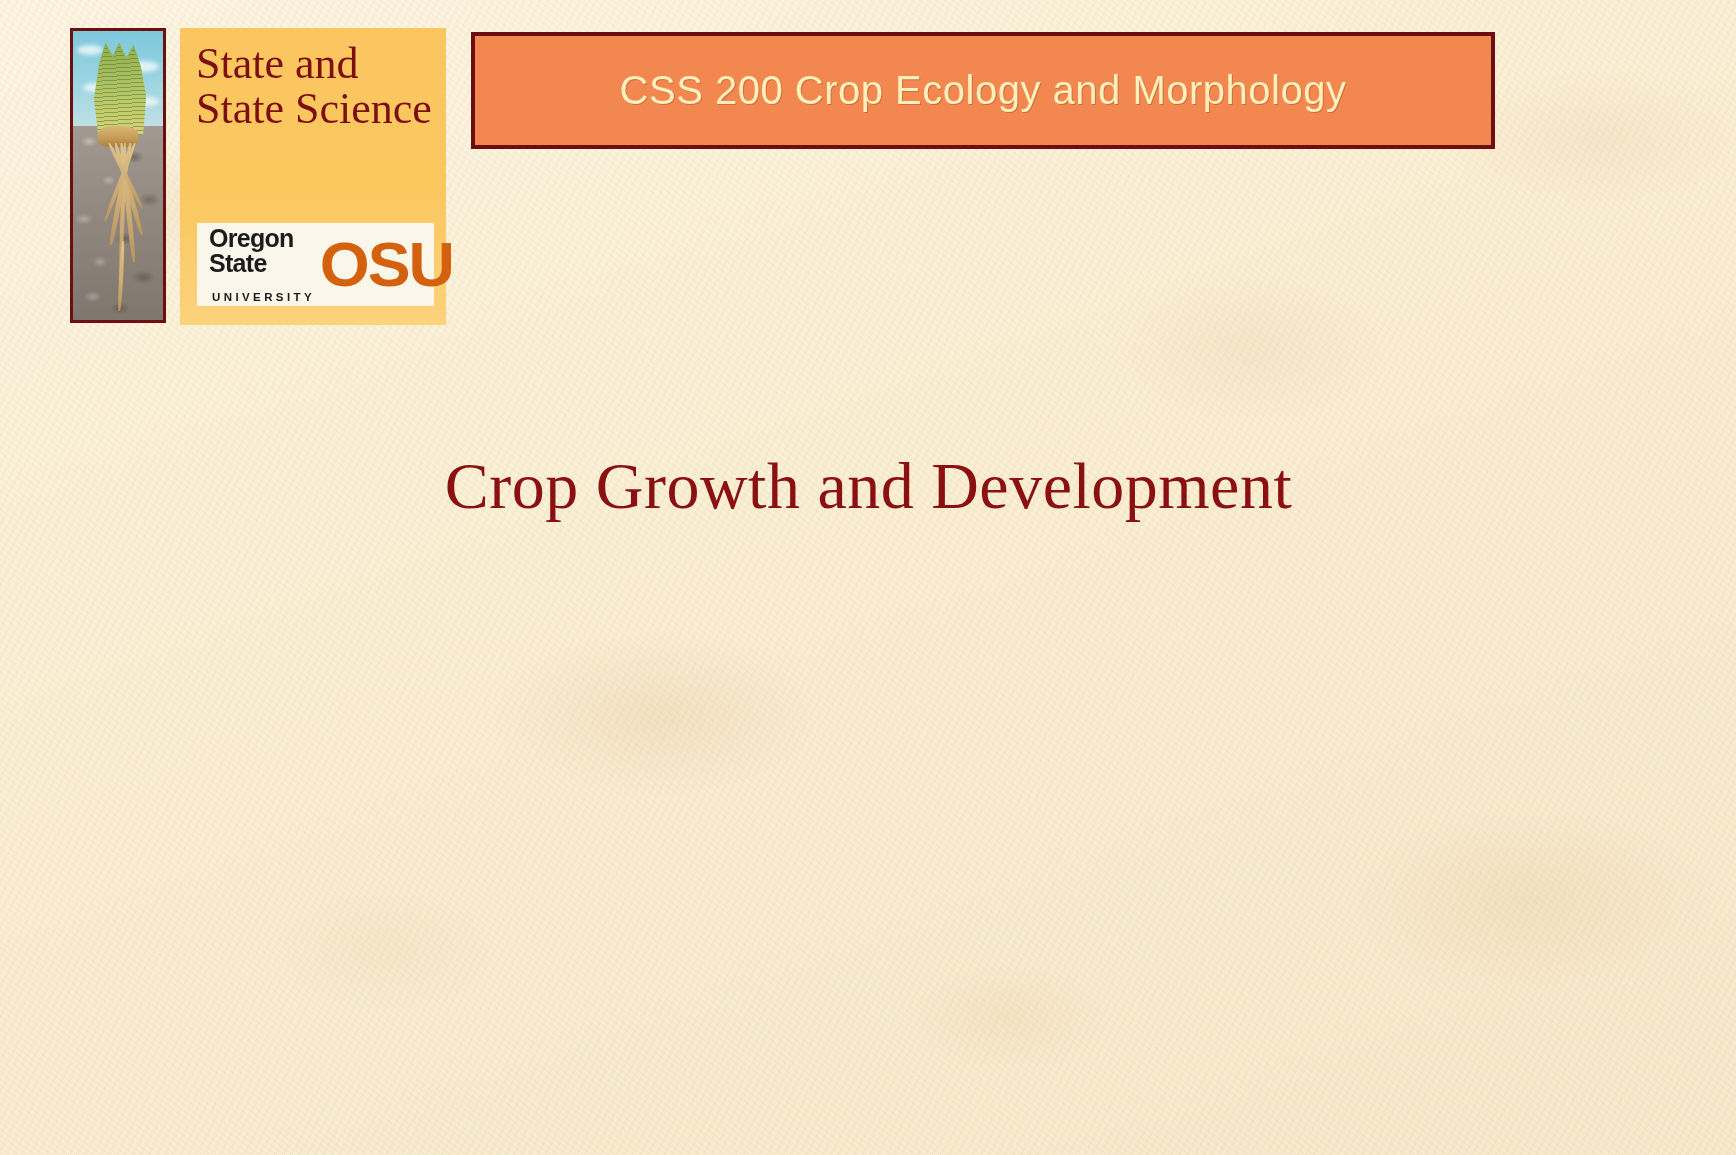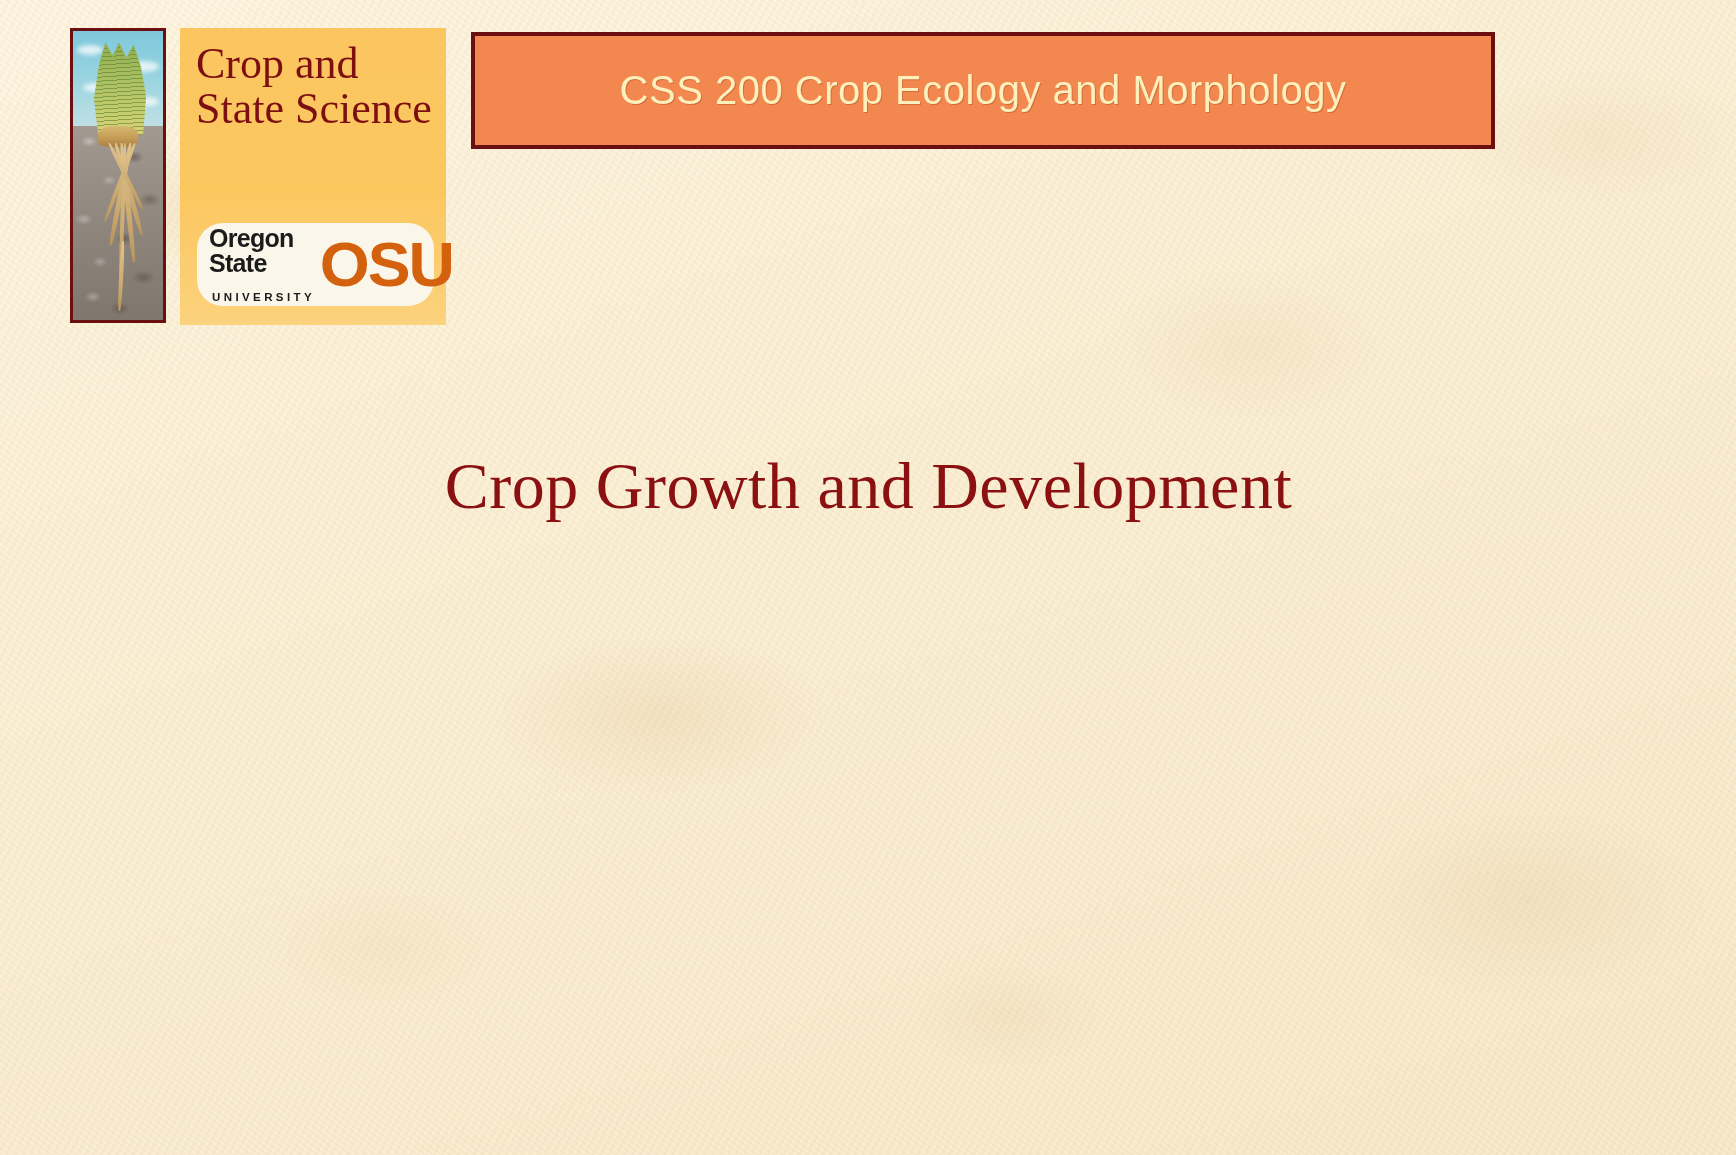--- a/index.html
+++ b/index.html
@@ -142,21 +142,20 @@
     top: 195px;
     width: 237px;
     height: 83px;
     background: #fbf6ea;
     display: flex;
     align-items: center;
     justify-content: flex-start;
     padding-left: 12px;
     box-sizing: border-box;
     gap: 6px;
-    border-radius: 26px;
   }
   .osu-words {
     display: flex;
     flex-direction: column;
     align-items: center;
     line-height: 1;
   }
   .osu-oregonstate {
     font-family: "Liberation Sans", sans-serif;
     font-weight: bold;
@@ -248,21 +247,21 @@
     <div class="root" style="left:40px; top:112px; width:5px;  height:96px;  transform:rotate(-16deg);"></div>
     <div class="root" style="left:46px; top:112px; width:4.5px;height:120px; transform:rotate(-6deg);"></div>
     <div class="root" style="left:50px; top:112px; width:4px;  height:140px; transform:rotate(2deg);"></div>
     <div class="root" style="left:55px; top:112px; width:4.5px;height:104px; transform:rotate(11deg);"></div>
     <div class="root" style="left:60px; top:112px; width:4px;  height:84px;  transform:rotate(21deg);"></div>
     <div class="root" style="left:34px; top:112px; width:4px;  height:74px;  transform:rotate(-27deg);"></div>
     <div class="root" style="left:48px; top:210px; width:3.5px;height:70px;  transform:rotate(3deg);"></div>
   </div>
 
   <div class="logo-block">
-    <div class="logo-title"><span>Crop and</span>
+    <div class="logo-title"><span>State and</span>
 <span>State Science</span></div>
 
     <div class="osu-lockup">
       <div class="osu-words">
         <span class="osu-oregonstate">Oregon State</span>
         <span class="osu-university">UNIVERSITY</span>
       </div>
       <span class="osu-mark">OSU</span>
     </div>
   </div>

